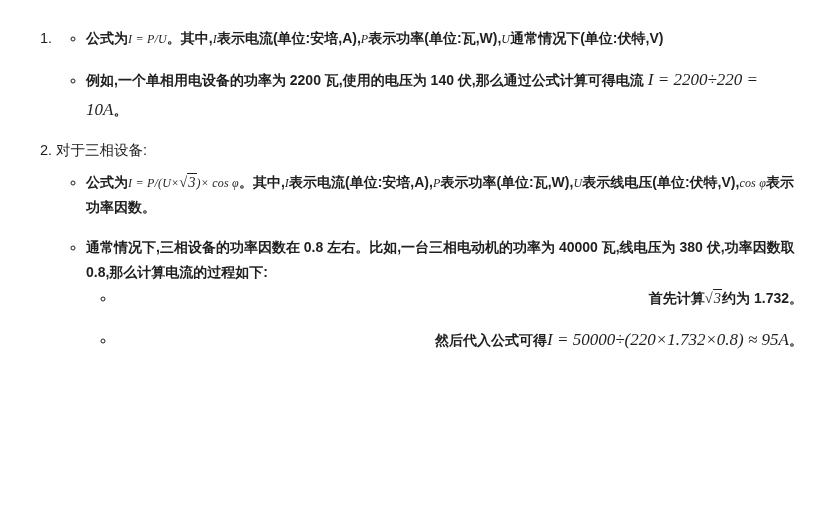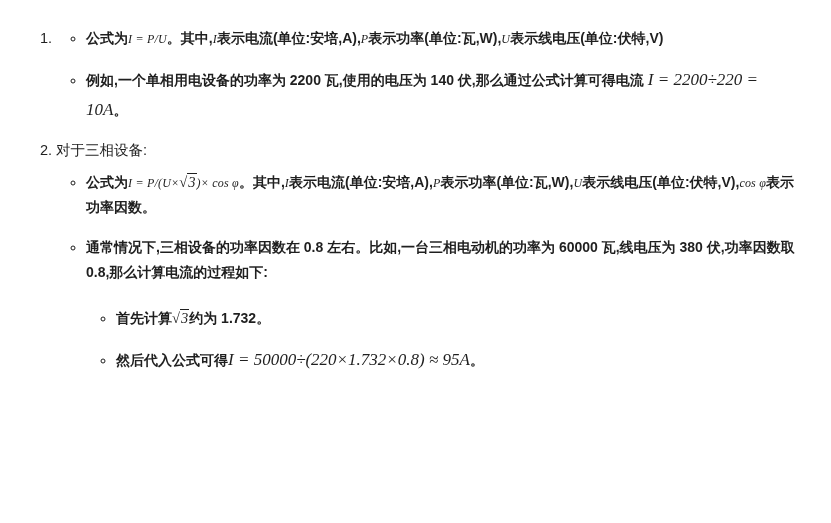--- a/index.html
+++ b/index.html
@@ -43,23 +43,24 @@
   ul.level2 {
     margin: 0;
     padding-left: 30px;
     list-style-type: circle;
   }
   ul.level2 > li {
     margin-bottom: 14px;
     line-height: 1.75;
   }
   ul.level3 {
-    margin: 20px 0 0 0;
+    margin: 0 0 0 0;
     padding-left: 30px;
     list-style-type: circle;
+    text-align: right;
   }
   ul.level3 > li {
     margin-bottom: 16px;
     line-height: 1.7;
   }
   .math {
     font-family: Liberation Serif, serif;
     font-style: italic;
     font-size: 12px;
     letter-spacing: 0.2px;
@@ -91,37 +92,37 @@
 <body>
 
 <div class="page">
 
 
   <ol class="level1">
 
     <li>
       <ul class="level2">
         <li>
-          <span class="inline-text">公式为</span><span class="math">I = P/U</span><span class="inline-text">。其中,</span><span class="math">I</span><span class="inline-text">表示电流(单位:安培,A),</span><span class="math">P</span><span class="inline-text">表示功率(单位:瓦,W),</span><span class="math">U</span><span class="inline-text">表示线电压(单位:伏特,V)</span>
+          <span class="inline-text">公式为</span><span class="math">I = P/U</span><span class="inline-text">。其中,</span><span class="math">I</span><span class="inline-text">表示电流(单位:安培,A),</span><span class="math">P</span><span class="inline-text">表示功率(单位:瓦,W),</span><span class="math">U</span><span class="inline-text">通常情况下(单位:伏特,V)</span>
         </li>
         <li>
           <span class="inline-text">例如,一个单相用电设备的功率为 2200 瓦,使用的电压为 140 伏,那么通过公式计算可得电流</span>
           <span class="mathblock">I = 2200÷220 = 10A</span><span class="inline-text">。</span>
         </li>
       </ul>
     </li>
 
     <li>
       <span class="li-title">对于三相设备:</span>
       <ul class="level2">
         <li>
           <span class="inline-text">公式为</span><span class="math">I = P/(U×</span><span class="sqrt"><span class="rad">√</span><span class="radicand">3</span></span><span class="math">)× cos φ</span><span class="inline-text">。其中,</span><span class="math">I</span><span class="inline-text">表示电流(单位:安培,A),</span><span class="math">P</span><span class="inline-text">表示功率(单位:瓦,W),</span><span class="math">U</span><span class="inline-text">表示线电压(单位:伏特,V),</span><span class="math">cos φ</span><span class="inline-text">表示功率因数。</span>
         </li>
         <li>
-          <span class="inline-text">通常情况下,三相设备的功率因数在 0.8 左右。比如,一台三相电动机的功率为 60000 瓦,线电压为 380 伏,功率因数取 0.8,那么计算电流的过程如下:</span>
+          <span class="inline-text">通常情况下,三相设备的功率因数在 0.8 左右。比如,一台三相电动机的功率为 40000 瓦,线电压为 380 伏,功率因数取 0.8,那么计算电流的过程如下:</span>
           <ul class="level3">
             <li>
               <span class="inline-text">首先计算</span><span class="sqrt"><span class="rad">√</span><span class="radicand">3</span></span><span class="inline-text">约为 1.732。</span>
             </li>
             <li>
               <span class="inline-text">然后代入公式可得</span><span class="mathblock">I = 50000÷(220×1.732×0.8) ≈ 95A</span><span class="inline-text">。</span>
             </li>
           </ul>
         </li>
       </ul>

